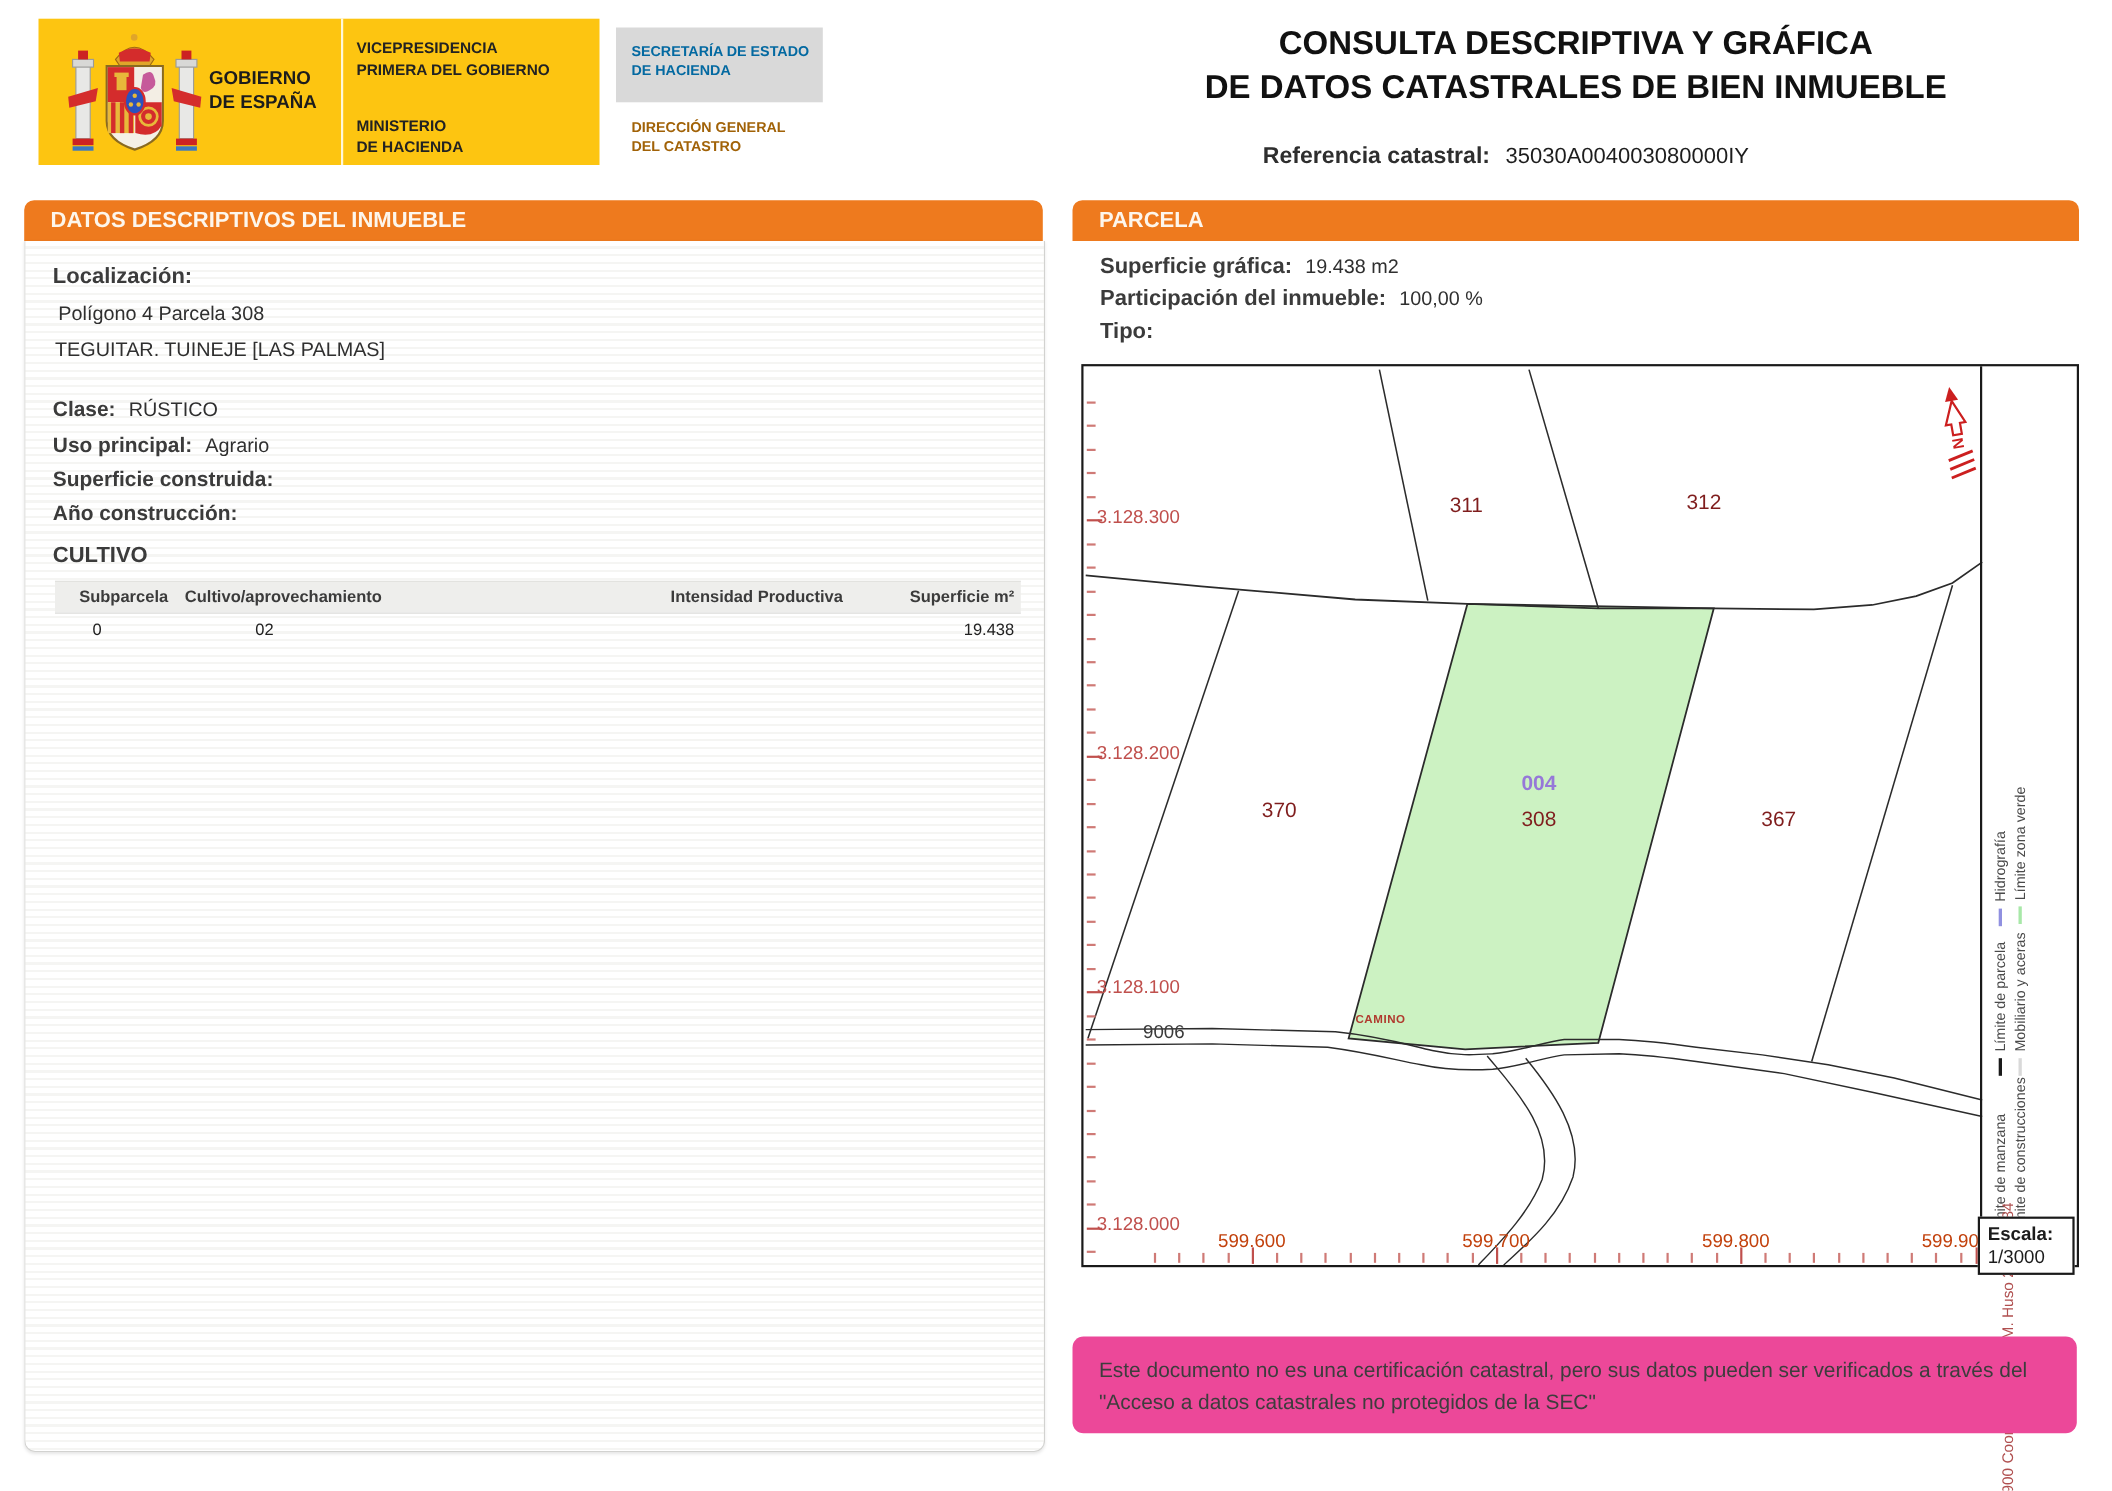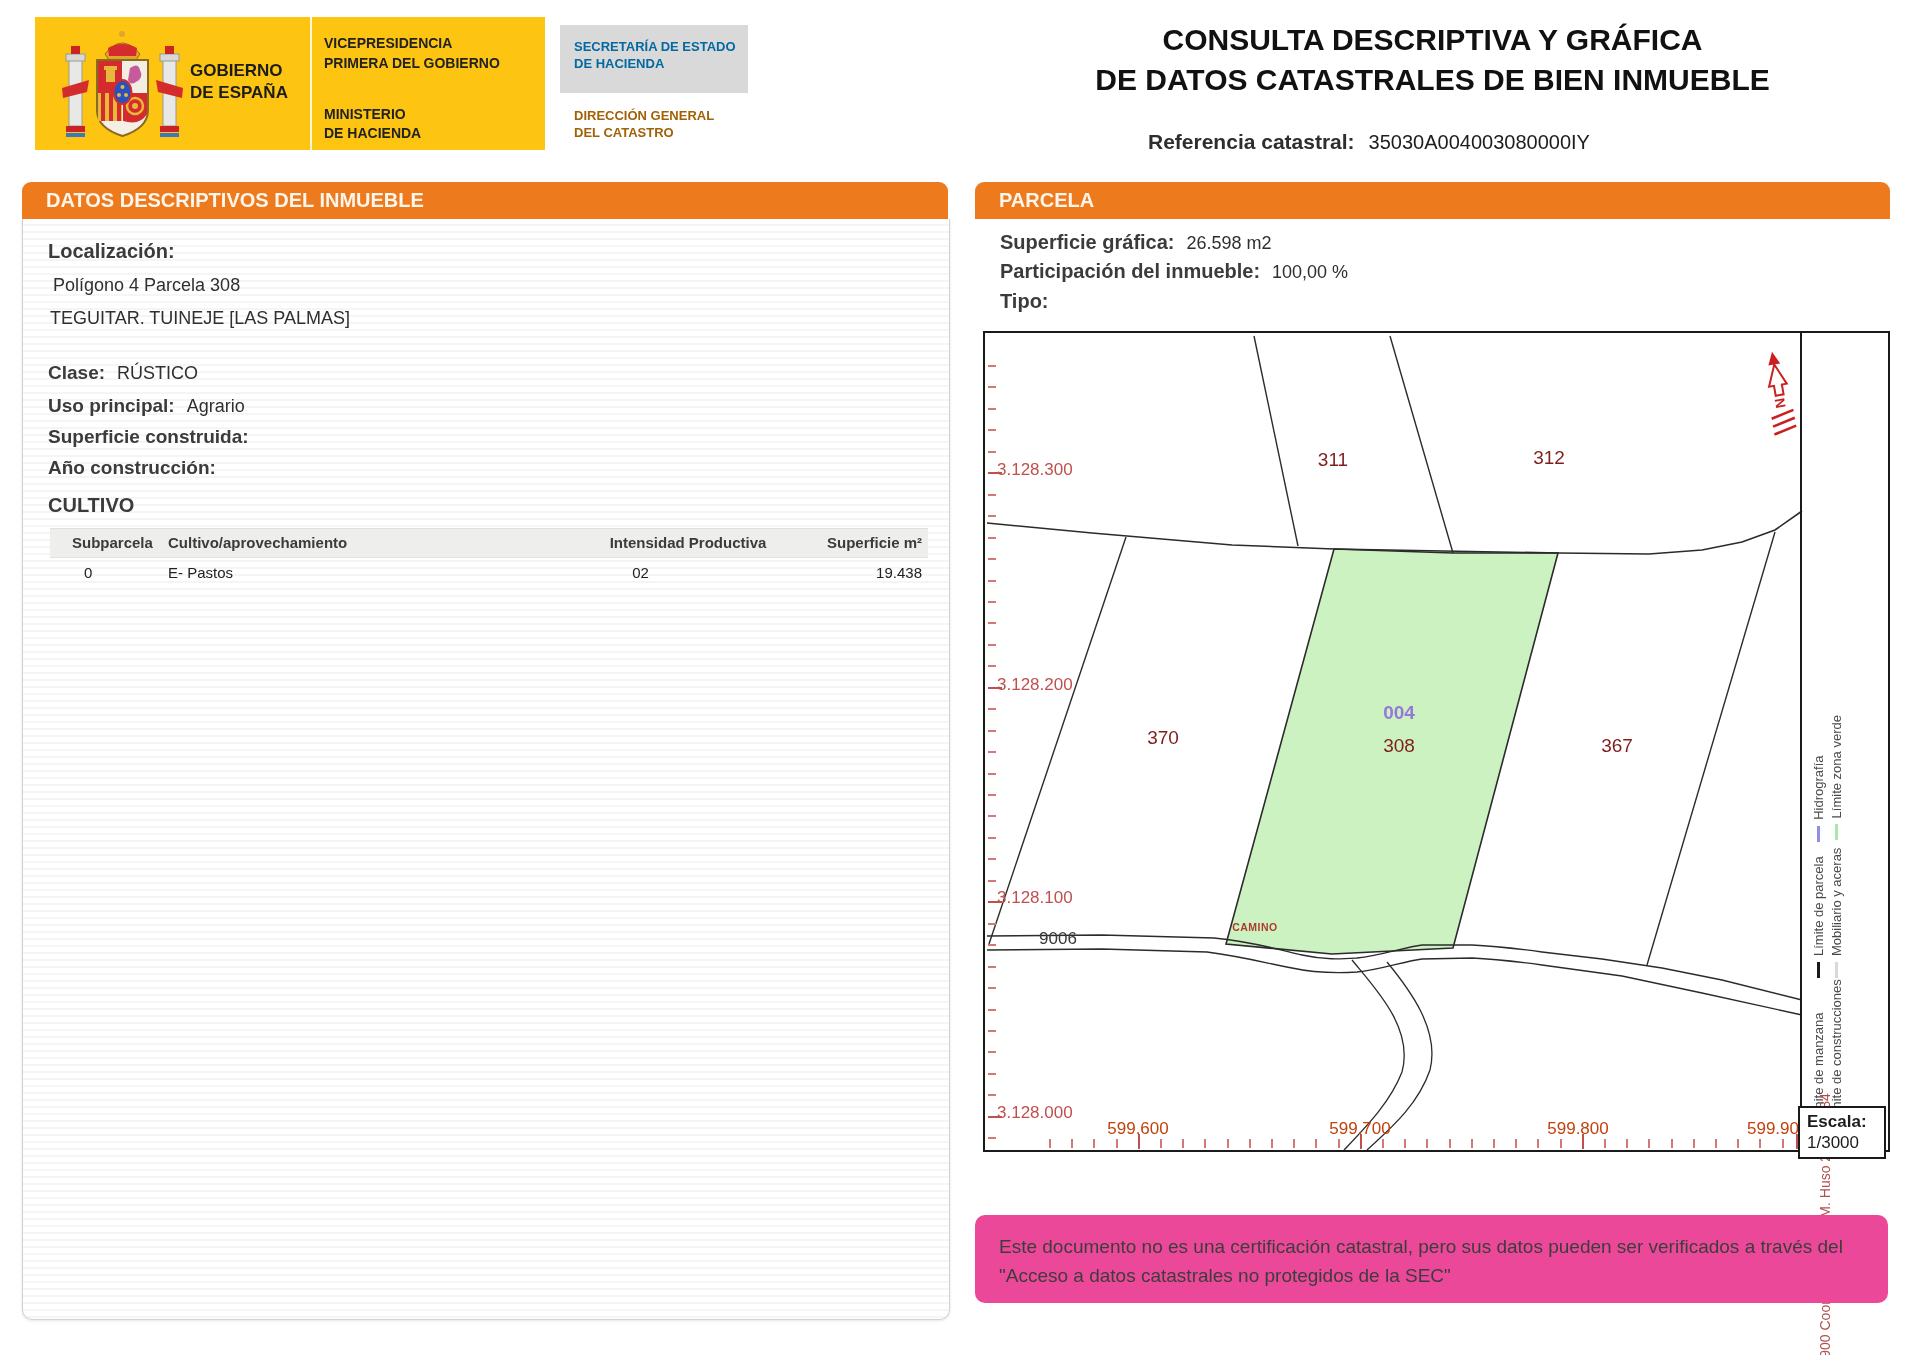--- a/index.html
+++ b/index.html
@@ -171,31 +171,30 @@
 
 <div class="abs ctable">
   <div class="hrow">
     <div class="c1">Subparcela</div>
     <div class="c2">Cultivo/aprovechamiento</div>
     <div class="c3">Intensidad Productiva</div>
     <div class="c4">Superficie m²</div>
   </div>
   <div class="drow">
     <div class="c1">0</div>
-    <div class="c2">E- Pastos</div>
     <div class="c3">02</div>
     <div class="c4">19.438</div>
   </div>
 </div>
 
 <div class="abs orange-hdr rp-hdr">PARCELA</div>
 
 <div class="abs row-flex" style="left:1000px;top:231px;">
   <span class="lbl fs20">Superficie gráfica:</span>
-  <span class="fs18" style="color:#2f2f2f;">26.598 m2</span>
+  <span class="fs18" style="color:#2f2f2f;">19.438 m2</span>
 </div>
 <div class="abs row-flex" style="left:1000px;top:260px;">
   <span class="lbl fs20">Participación del inmueble:</span>
   <span class="fs18" style="color:#2f2f2f;">100,00 %</span>
 </div>
 <div class="abs row-flex" style="left:1000px;top:290px;">
   <span class="lbl fs20">Tipo:</span>
   <span class="fs18"></span>
 </div>
 

